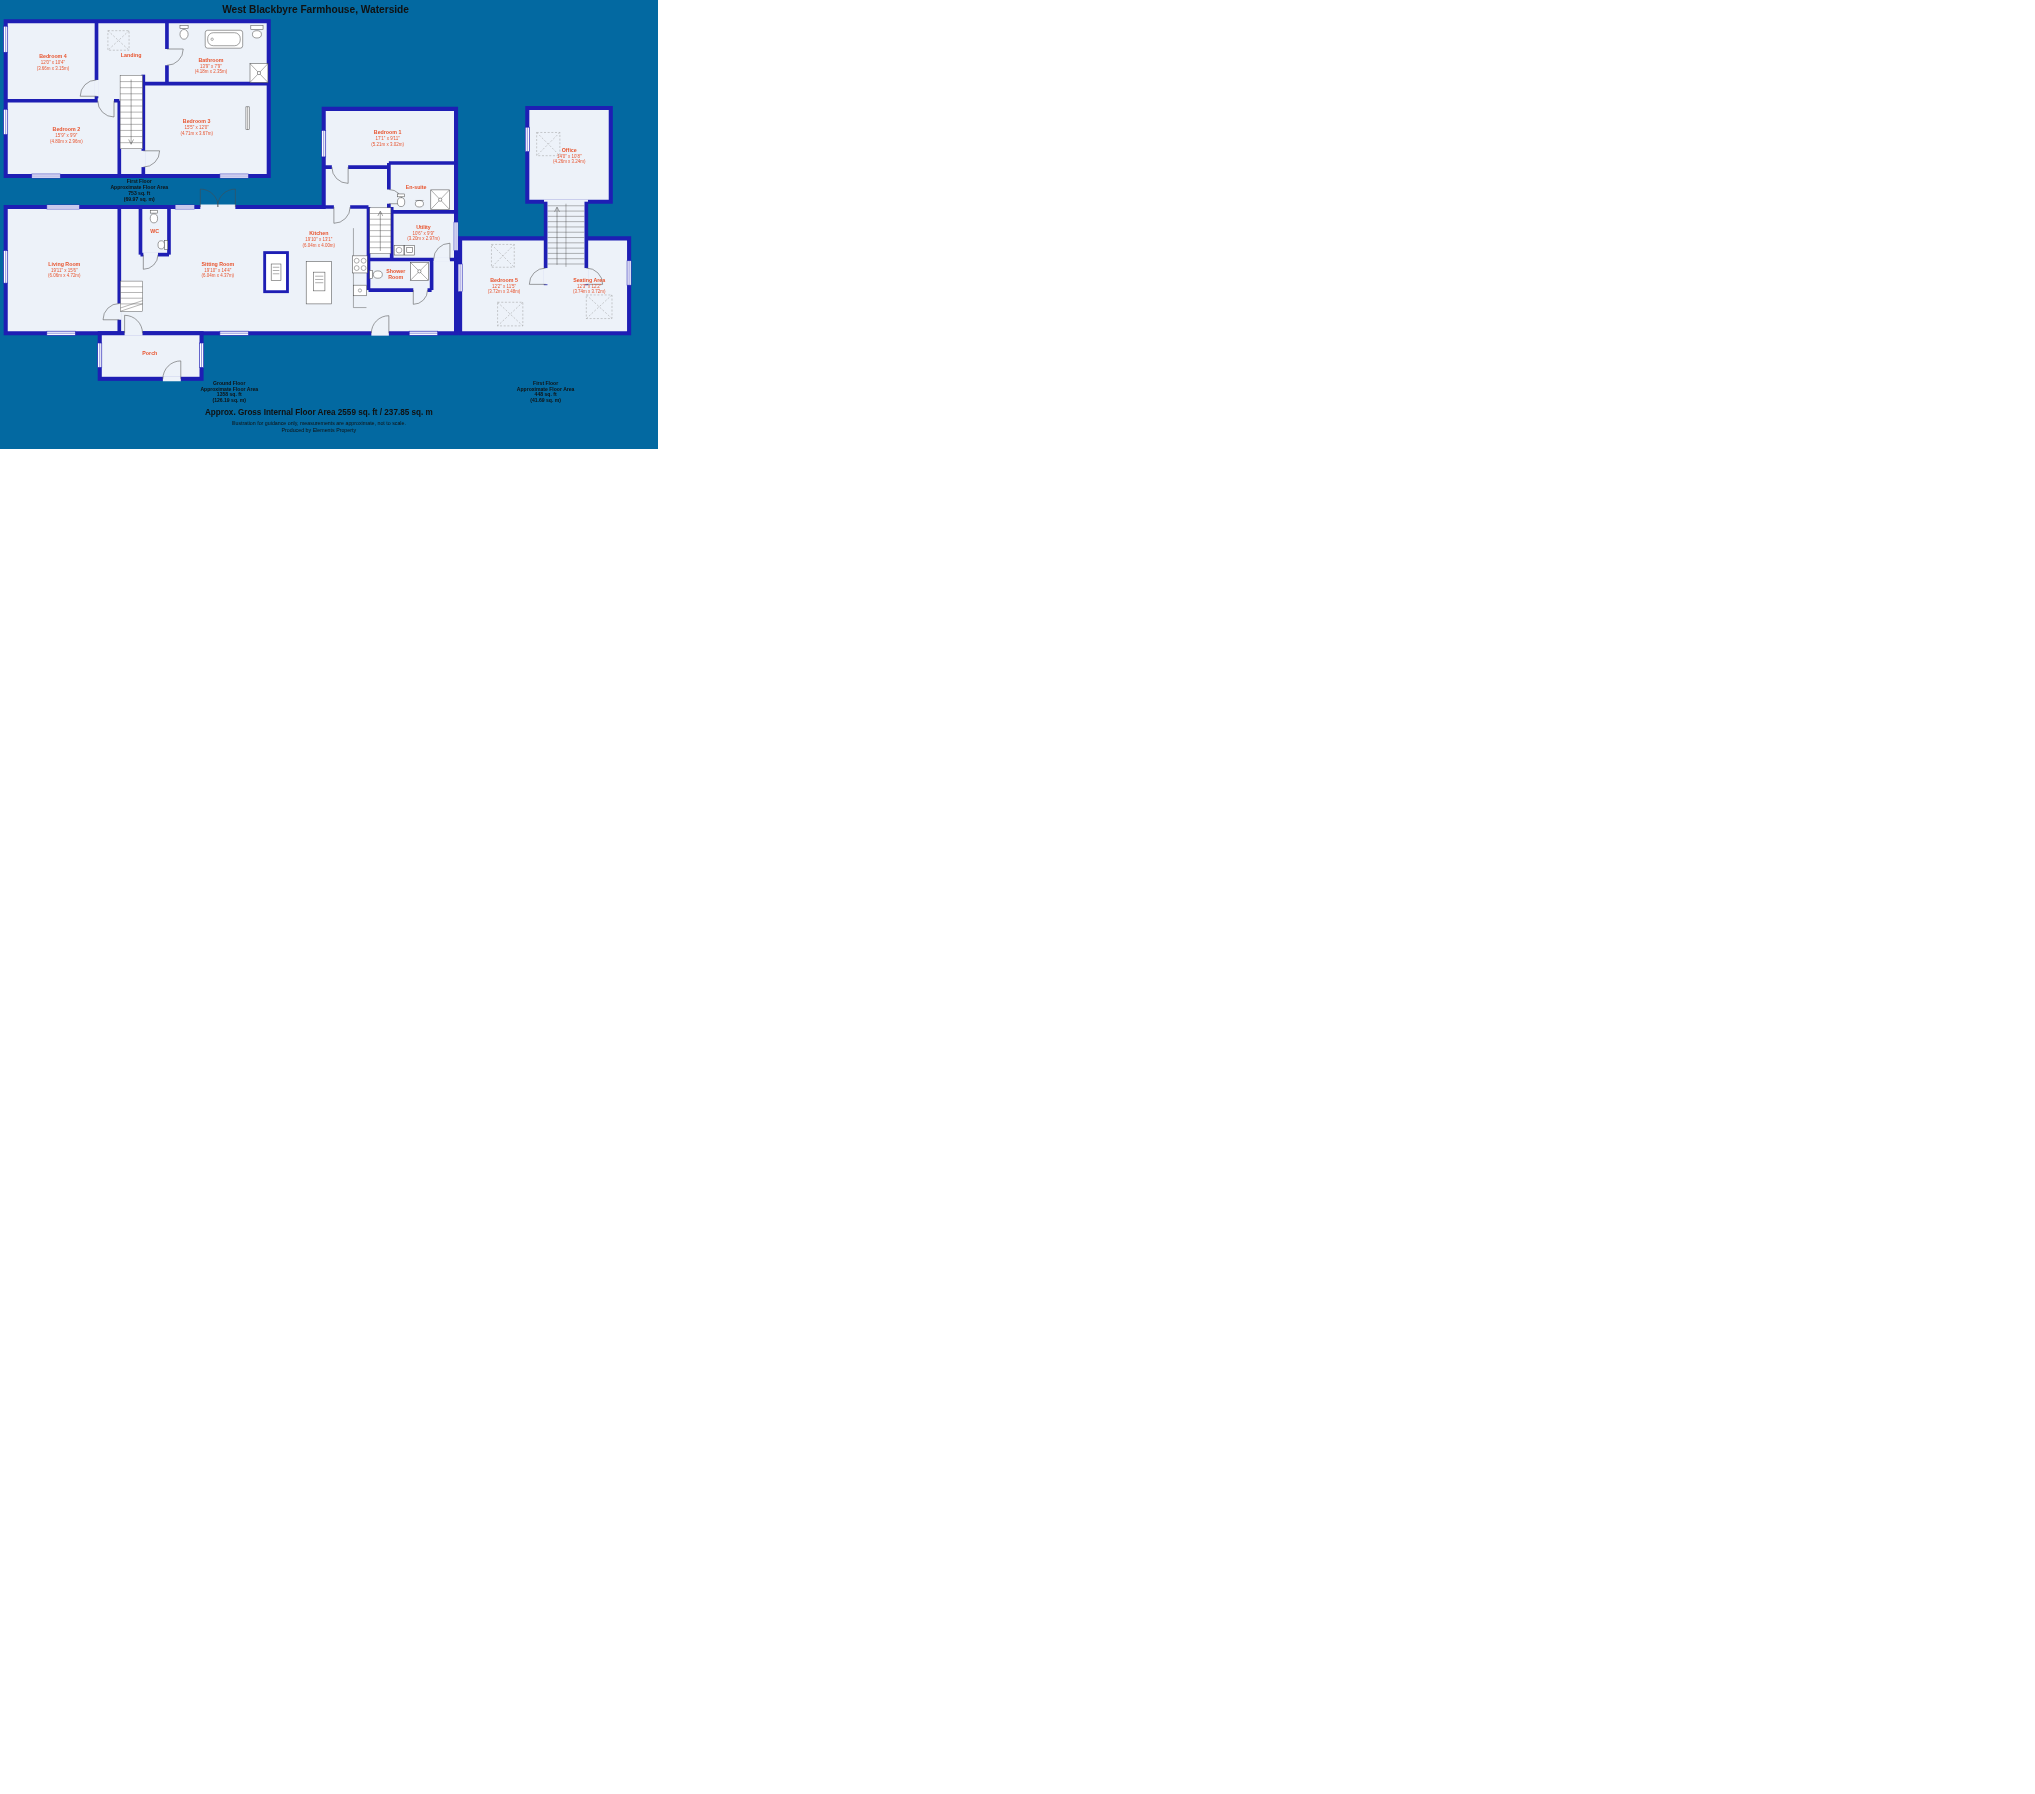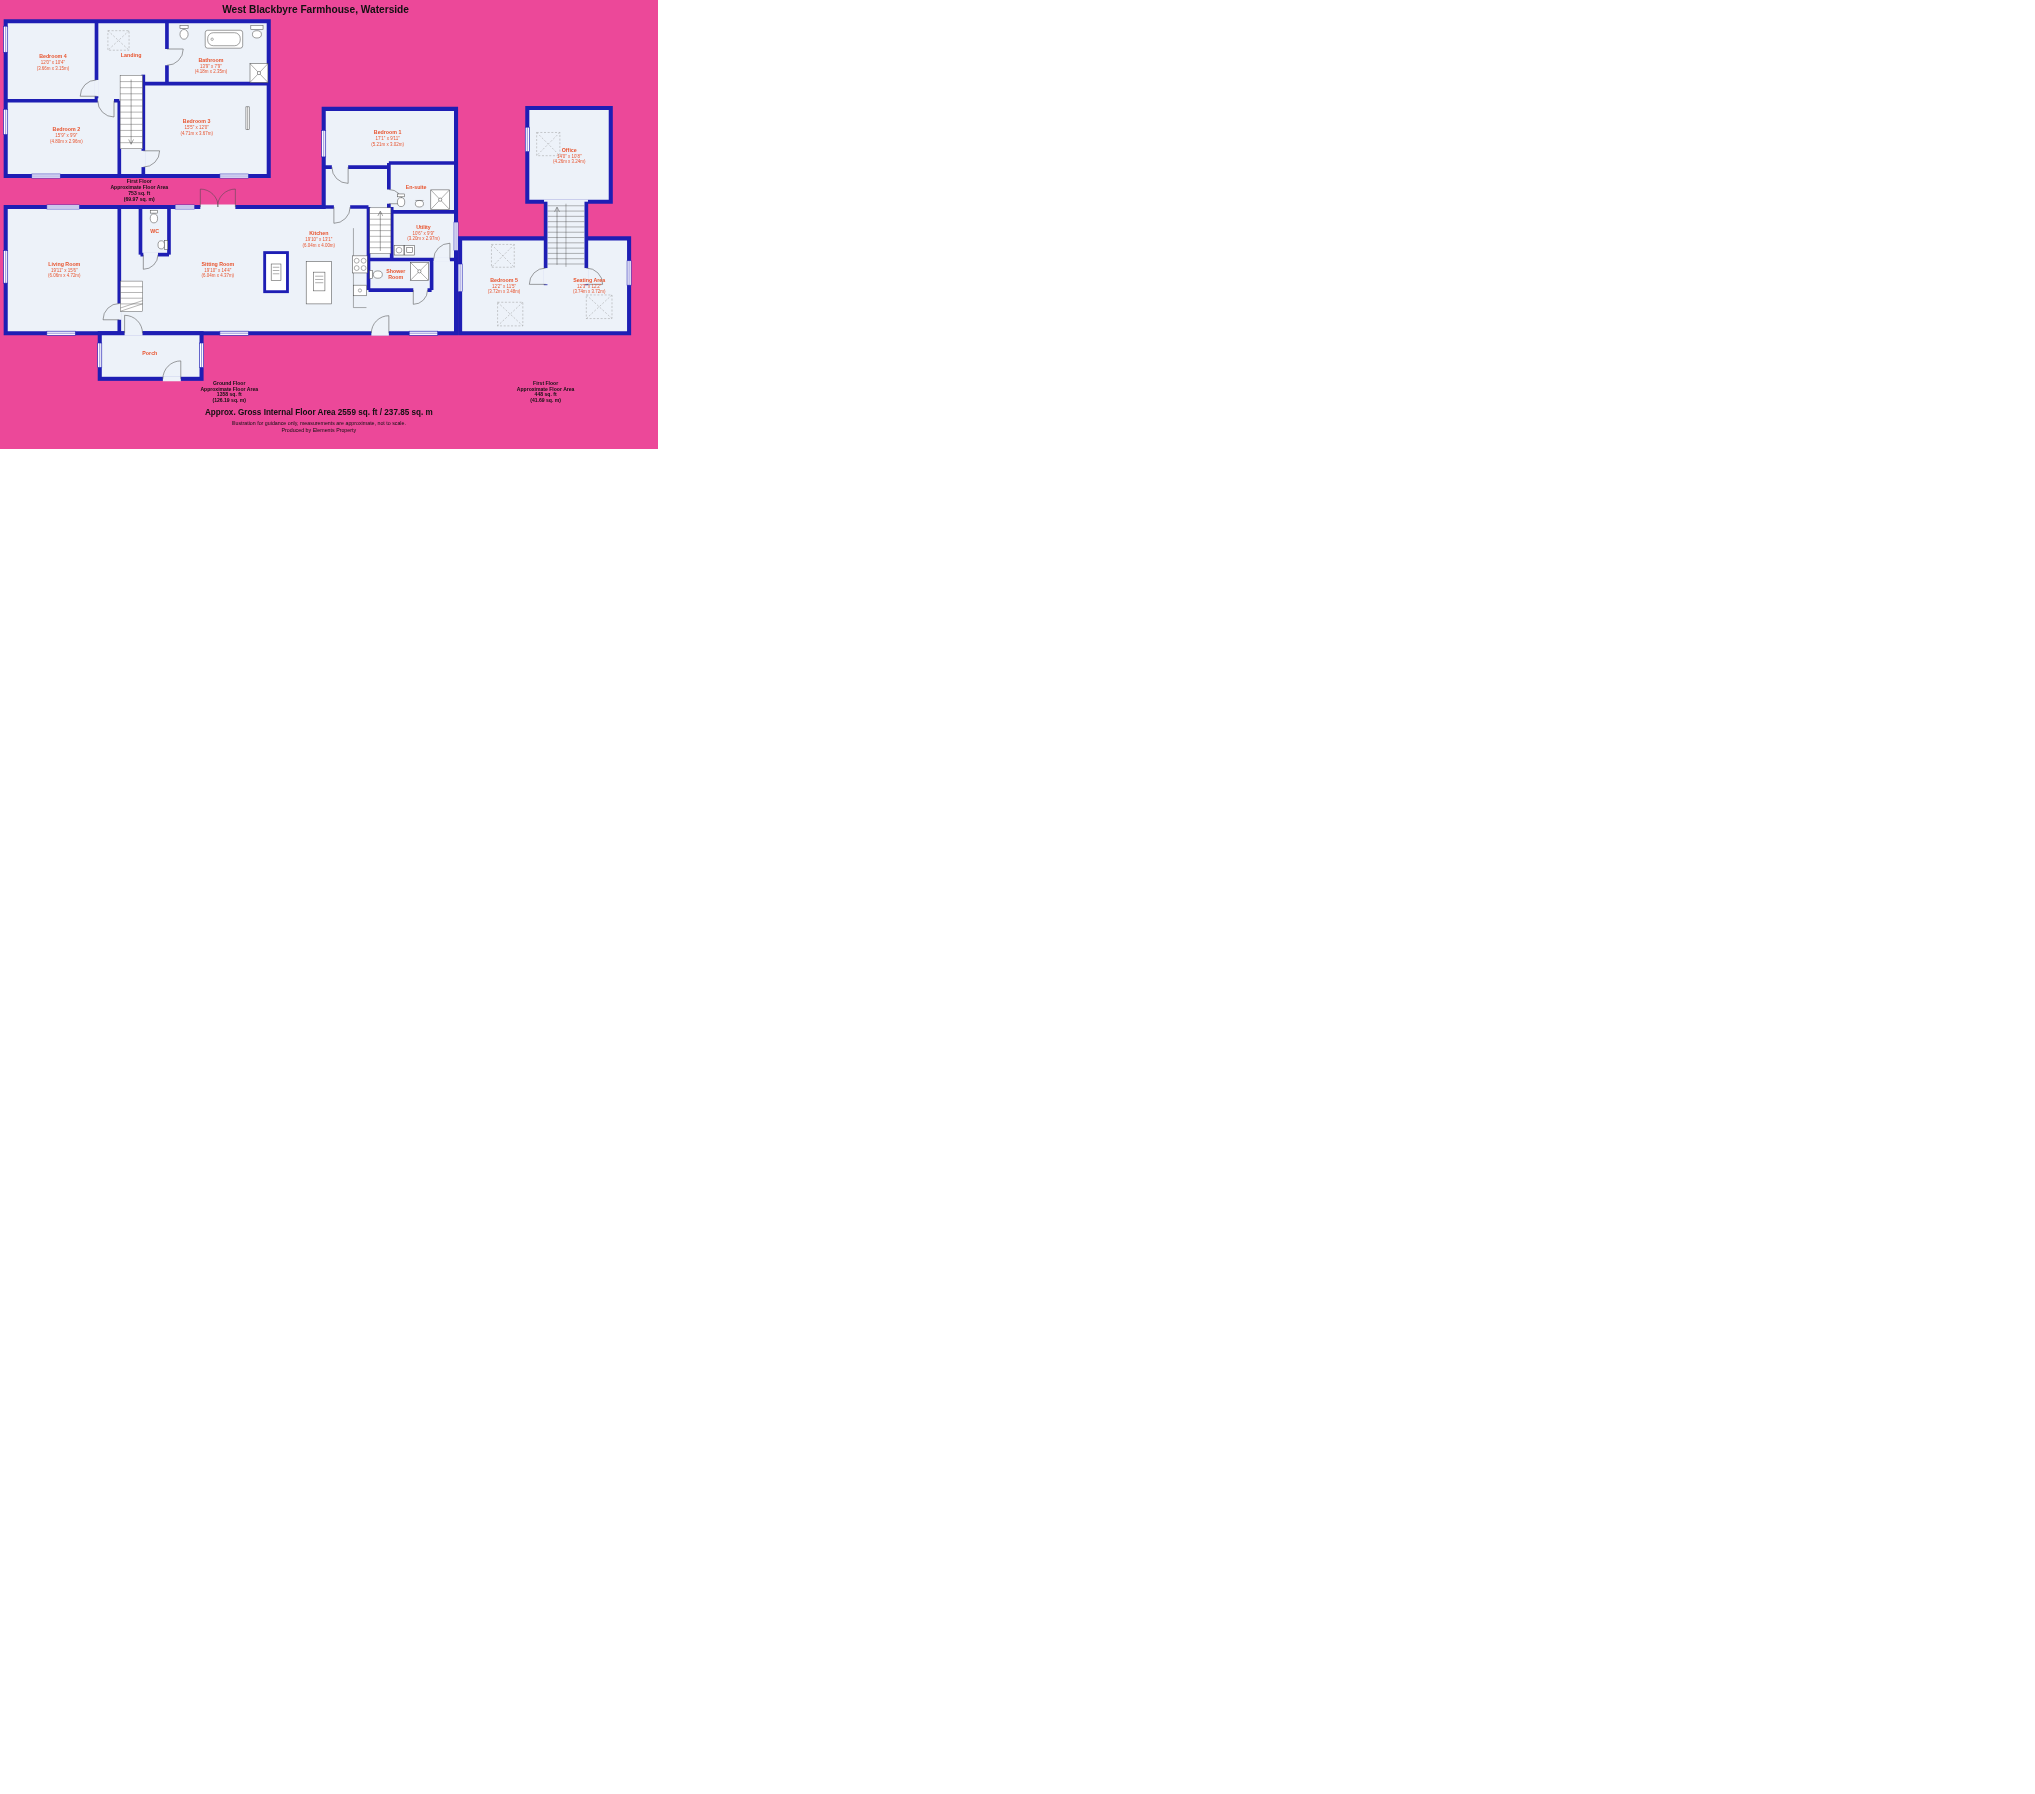--- a/index.html
+++ b/index.html
@@ -1,16 +1,16 @@
 <!DOCTYPE html>
 <html style="font-size:6.5px"><head>
 <meta charset="utf-8">
 <style>
   html,body { margin:0; padding:0; background:#ffffff; }
-  .page { width:658px; height:449px; background:#ec4899; position:relative; }
+  .page { width:658px; height:449px; background:#0369a1; position:relative; }
   svg { display:block; }
   text { font-family:"Liberation Sans", sans-serif; }
   .unit { fill:#edf2f9; stroke:#1e1eb4; stroke-width:10; stroke-linejoin:miter; }
   .iwall { stroke:#1e1eb4; stroke-width:9; fill:none; stroke-linecap:butt; }
   .gap { stroke:#edf2f9; stroke-width:12; fill:none; stroke-linecap:butt; }
   .door { stroke:#4a4a4a; stroke-width:1.3; fill:none; }
   .fix { stroke:#4a4a4a; stroke-width:1.3; fill:#ffffff; }
   .fixline { stroke:#4a4a4a; stroke-width:1.1; fill:none; }
   .win { fill:#ffffff; stroke:#1e1eb4; stroke-width:1.4; }
   .winline { stroke:#1e1eb4; stroke-width:1.2; }

